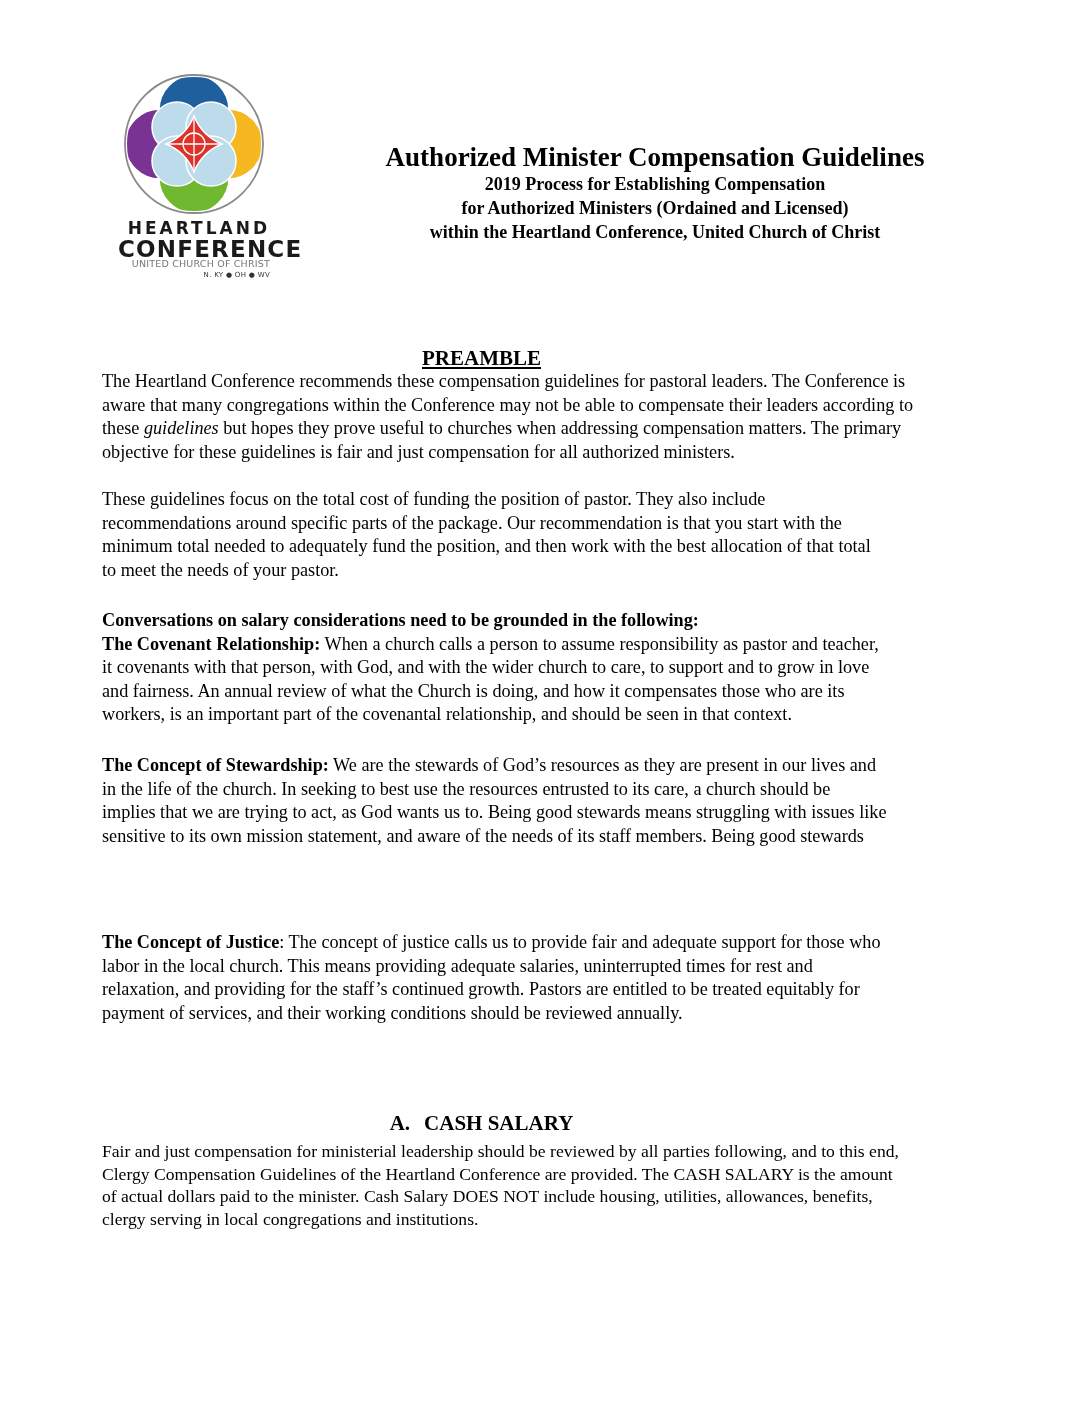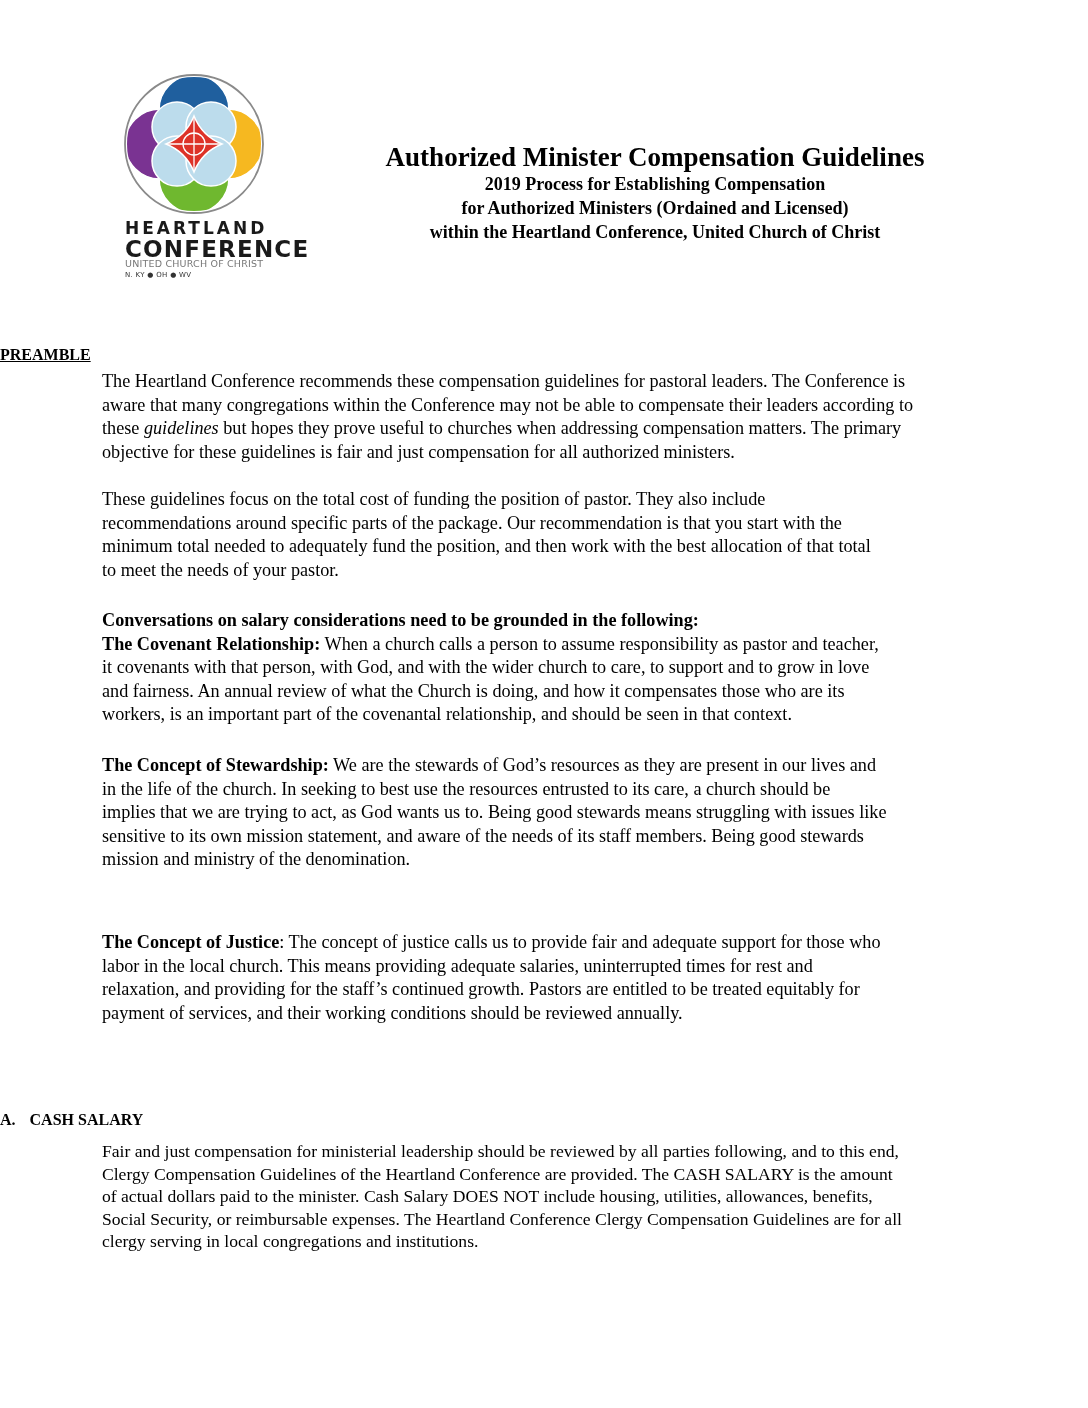--- a/index.html
+++ b/index.html
@@ -1,29 +1,29 @@
 <!DOCTYPE html>
 <html><head>
 <meta charset="utf-8">
 <style>
   html, body { margin: 0; padding: 0; background: #ffffff; }
   body { width: 1088px; height: 1408px; position: relative; overflow: hidden; font-family: "Liberation Serif", "DejaVu Serif", serif; color: #000; }
   .logo { position: absolute; left: 118px; top: 72px; width: 152px; height: 212px; }
   .logo svg { position: absolute; left: 0; top: 0; }
-  .logo-text { position: absolute; left: 7px; width: 152px; text-align: left; font-family: "DejaVu Sans", "Liberation Sans", sans-serif; }
+  .logo-text { position: absolute; left: 0; width: 152px; text-align: right; font-family: "DejaVu Sans", "Liberation Sans", sans-serif; }
   .logo-name1 { top: 146px; font-size: 17px; font-weight: bold; letter-spacing: 3px; color: #1a1a1a; }
   .logo-name2 { top: 164px; font-size: 23px; font-weight: bold; letter-spacing: 1.2px; color: #1a1a1a; }
   .logo-ucc { top: 186px; font-size: 9.5px; color: #777; letter-spacing: 0.2px; }
   .logo-states { top: 199px; font-size: 7px; color: #333; letter-spacing: 0.3px; }
 
   .title-block { position: absolute; left: 330px; top: 142px; width: 650px; text-align: center; font-weight: bold; }
   .title { font-size: 27px; line-height: 30px; }
   .subtitle { font-size: 18px; line-height: 24px; }
 
-  .section-heading { position: absolute; left: 0; width: 963px; text-align: left; font-weight: bold; font-size: 16px; }
+  .section-heading { position: absolute; left: 0; width: 963px; text-align: center; font-weight: bold; font-size: 21px; }
   .preamble-heading { top: 346px; text-decoration: underline; }
   .cash-heading { top: 1111px; }
   .cash-heading .letter { margin-right: 14px; }
 
   .para { position: absolute; left: 102px; width: 890px; font-size: 18.2px; line-height: 23.6px; }
   .p1 { top: 370px; }
   .p2 { top: 488px; }
   .p3 { top: 609px; }
   .p4 { top: 754px; }
   .p5 { top: 931px; }
@@ -95,33 +95,31 @@
   <span class="line">it covenants with that person, with God, and with the wider church to care, to support and to grow in love</span>
   <span class="line">and fairness. An annual review of what the Church is doing, and how it compensates those who are its</span>
   <span class="line">workers, is an important part of the covenantal relationship, and should be seen in that context.</span>
 </div>
 
 <div class="para p4">
   <span class="line"><span class="b">The Concept of Stewardship:</span><span> We are the stewards of God’s resources as they are present in our lives and</span></span>
   <span class="line">in the life of the church. In seeking to best use the resources entrusted to its care, a church should be</span>
   <span class="line">implies that we are trying to act, as God wants us to. Being good stewards means struggling with issues like</span>
   <span class="line">sensitive to its own mission statement, and aware of the needs of its staff members. Being good stewards</span>
-  <span class="line">mission and ministry of the denomination.</span>
 </div>
 
 <div class="para p5">
   <span class="line"><span class="b">The Concept of Justice</span><span>: The concept of justice calls us to provide fair and adequate support for those who</span></span>
   <span class="line">labor in the local church. This means providing adequate salaries, uninterrupted times for rest and</span>
   <span class="line">relaxation, and providing for the staff’s continued growth. Pastors are entitled to be treated equitably for</span>
   <span class="line">payment of services, and their working conditions should be reviewed annually.</span>
 </div>
 
 <div class="section-heading cash-heading">
   <span class="letter">A.</span><span>CASH SALARY</span>
 </div>
 
 <div class="para p6">
   <span class="line">Fair and just compensation for ministerial leadership should be reviewed by all parties following, and to this end,</span>
   <span class="line">Clergy Compensation Guidelines of the Heartland Conference are provided. The CASH SALARY is the amount</span>
   <span class="line">of actual dollars paid to the minister. Cash Salary DOES NOT include housing, utilities, allowances, benefits,</span>
-  <span class="line">Social Security, or reimbursable expenses. The Heartland Conference Clergy Compensation Guidelines are for all</span>
   <span class="line">clergy serving in local congregations and institutions.</span>
 </div>
 
 </body></html>

